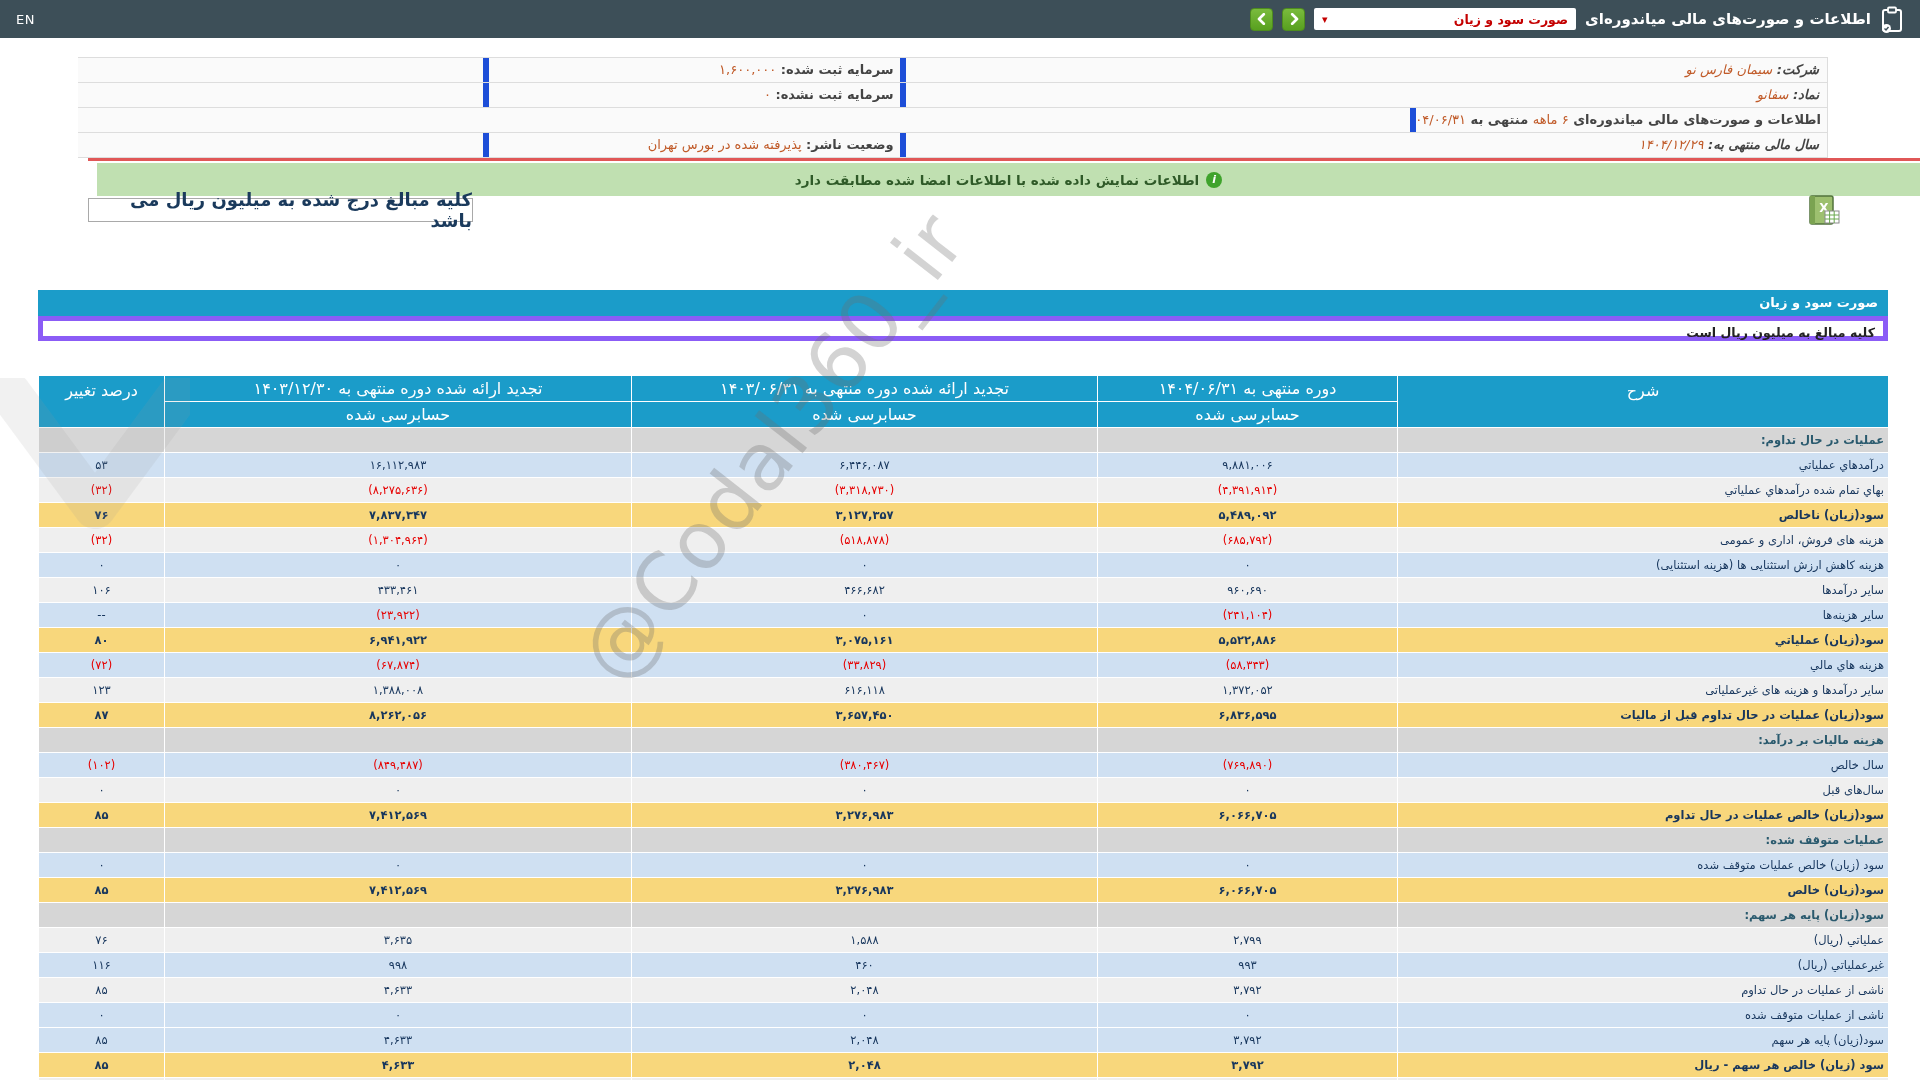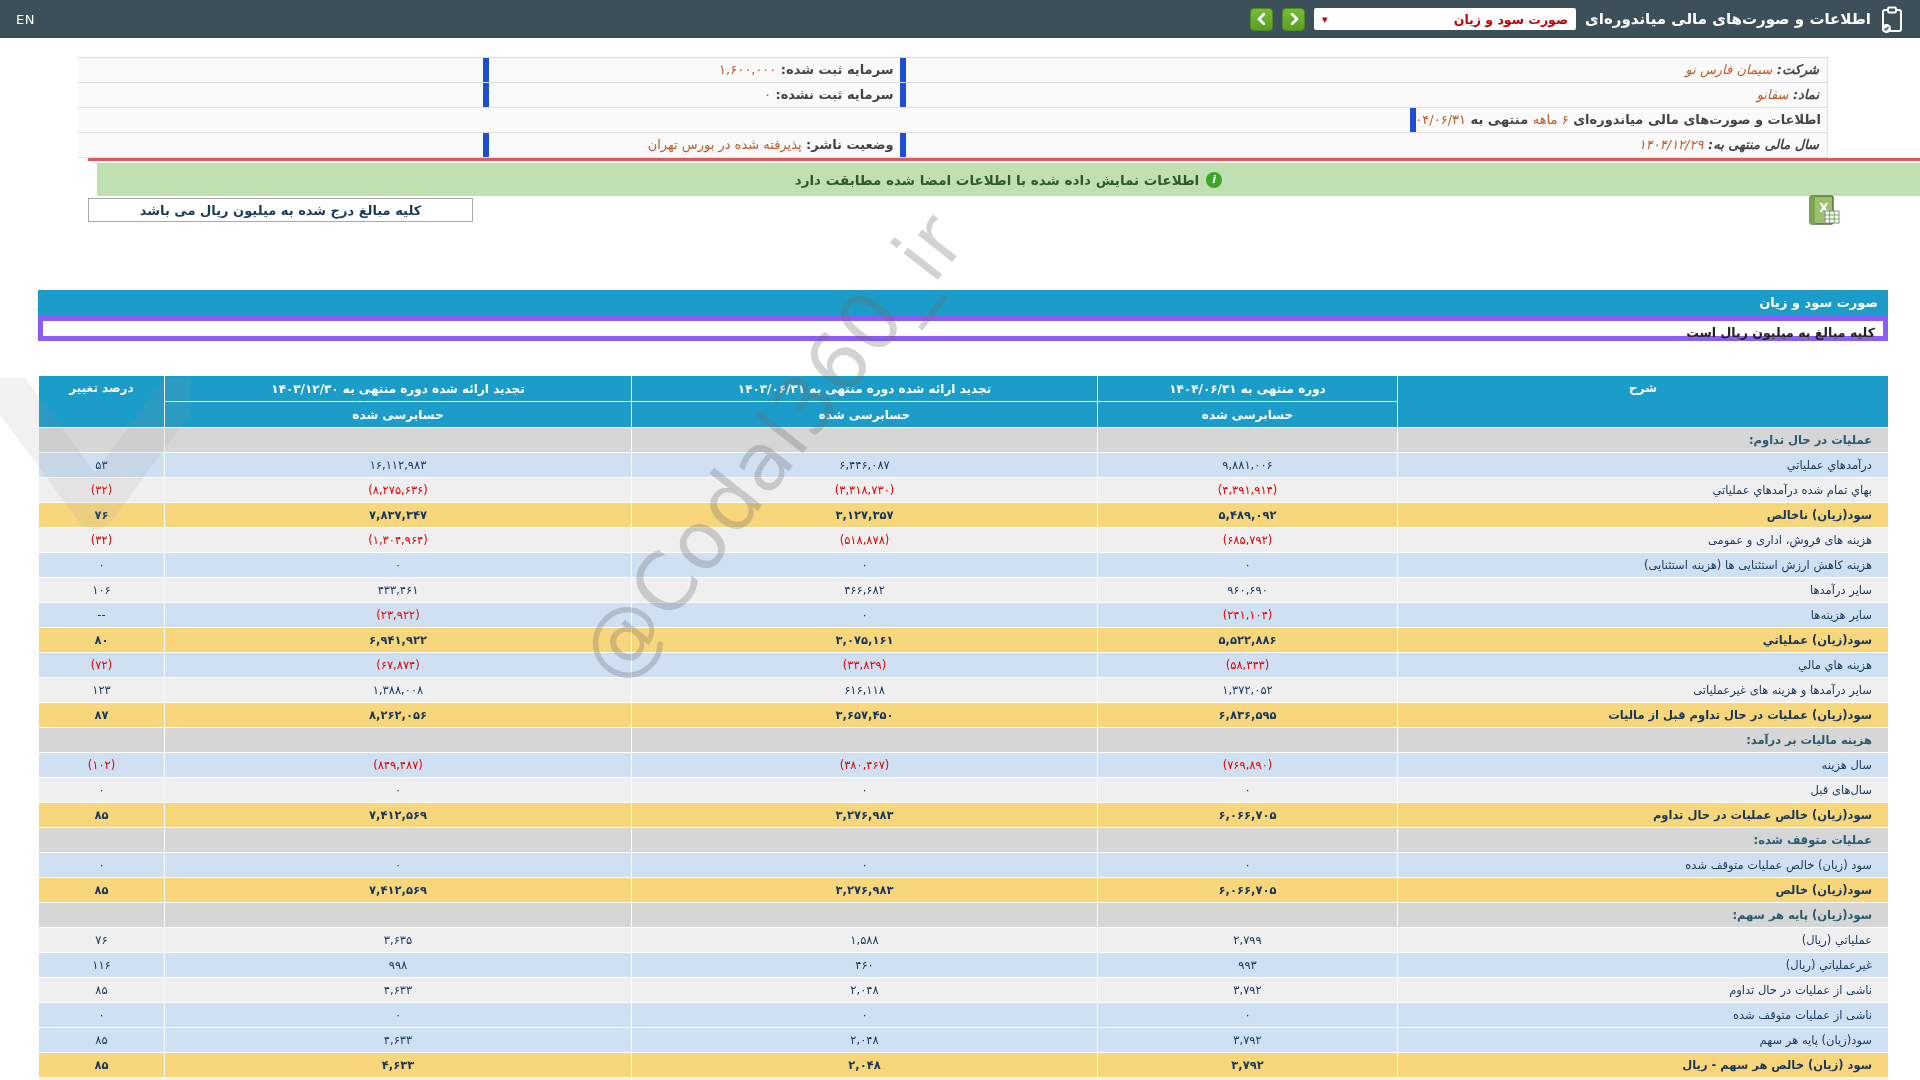--- a/index.html
+++ b/index.html
@@ -36,40 +36,40 @@
   .red-line{position:absolute;top:158px;left:88px;right:0;height:3px;background:#e05757;}
   .green-banner{position:absolute;top:163px;left:97px;right:0;height:33px;background:#c0e0b1;
     display:flex;align-items:center;justify-content:center;gap:7px;direction:rtl;}
   .banner-text{color:#2f5a28;font-size:13.5px;font-weight:bold;}
   .binfo{width:16px;height:16px;border-radius:50%;background:#3fa32c;color:#fff;font-size:11px;
     font-weight:bold;display:flex;align-items:center;justify-content:center;font-style:italic;}
 
   
   .note-box{position:absolute;top:198px;left:88px;width:385px;height:24px;background:#fff;
     border:1px solid #a9a9a9;box-sizing:border-box;display:flex;align-items:center;justify-content:center;
-    font-size:13px;font-weight:bold;color:#1a3a5c;}
+    font-size:18px;font-weight:bold;color:#1a3a5c;}
   .excel-btn{position:absolute;top:195px;left:1805px;width:36px;height:31px;cursor:pointer;}
 
   
   .report-title-bar{position:absolute;top:290px;left:38px;width:1850px;height:26px;background:#1b9cc9;
     box-sizing:border-box;color:#fff;font-size:13px;font-weight:bold;line-height:26px;
     padding-right:10px;text-align:right;}
   .report-unit-row{position:absolute;top:316px;left:38px;width:1850px;height:25px;background:#fff;
     border:5px solid #8b5cf6;box-sizing:border-box;color:#222;font-size:12.5px;font-weight:bold;
     line-height:23px;padding-right:8px;text-align:right;}
 
   
   .fin-table{position:absolute;top:375px;left:38px;width:1850px;border-collapse:collapse;
     table-layout:fixed;direction:rtl;}
-  .fin-table th{background:#1b9cc9;color:#fff;font-size:12px;font-weight:bold;border:1px solid #fff;
+  .fin-table th{background:#1b9cc9;color:#fff;font-size:16px;font-weight:normal;border:1px solid #fff;
     height:25px;padding:0;text-align:center;}
   .fin-table th.vtop{vertical-align:top;padding-top:5px;}
   .fin-table td{height:24px;border:1px solid #fff;font-size:11.5px;color:#17365d;padding:0;
     white-space:nowrap;overflow:hidden;}
-  .fin-table td.lbl{text-align:right;padding-right:16px;}
+  .fin-table td.lbl{text-align:right;padding-right:4px;}
   .fin-table td.num{text-align:center;direction:ltr;}
   .fin-table tr.blue td{background:#cfe0f2;}
   .fin-table tr.white td{background:#efefef;}
   .fin-table tr.yellow td{background:#f8d77c;font-weight:bold;}
   .fin-table tr.sec td{background:#d6d6d6;color:#2a5a6e;font-weight:bold;}
   .fin-table td.neg{color:#e60000;}
 
   
   .watermark{position:absolute;left:372px;top:167px;width:800px;height:560px;display:flex;
     align-items:center;justify-content:center;transform:rotate(-52deg);font-size:80px;
@@ -264,21 +264,21 @@
           <td class="num chg">۸۷</td>
         </tr>
         <tr class="sec">
           <td class="lbl">هزینه مالیات بر درآمد:</td>
           <td class="num"></td>
           <td class="num"></td>
           <td class="num"></td>
           <td class="num"></td>
         </tr>
         <tr class="blue">
-          <td class="lbl">سال هزینه</td>
+          <td class="lbl">سال خالص</td>
           <td class="num neg">(۷۶۹,۸۹۰)</td>
           <td class="num neg">(۳۸۰,۴۶۷)</td>
           <td class="num neg">(۸۴۹,۴۸۷)</td>
           <td class="num chg neg">(۱۰۲)</td>
         </tr>
         <tr class="white">
           <td class="lbl">سال‌های قبل</td>
           <td class="num">۰</td>
           <td class="num">۰</td>
           <td class="num">۰</td>

